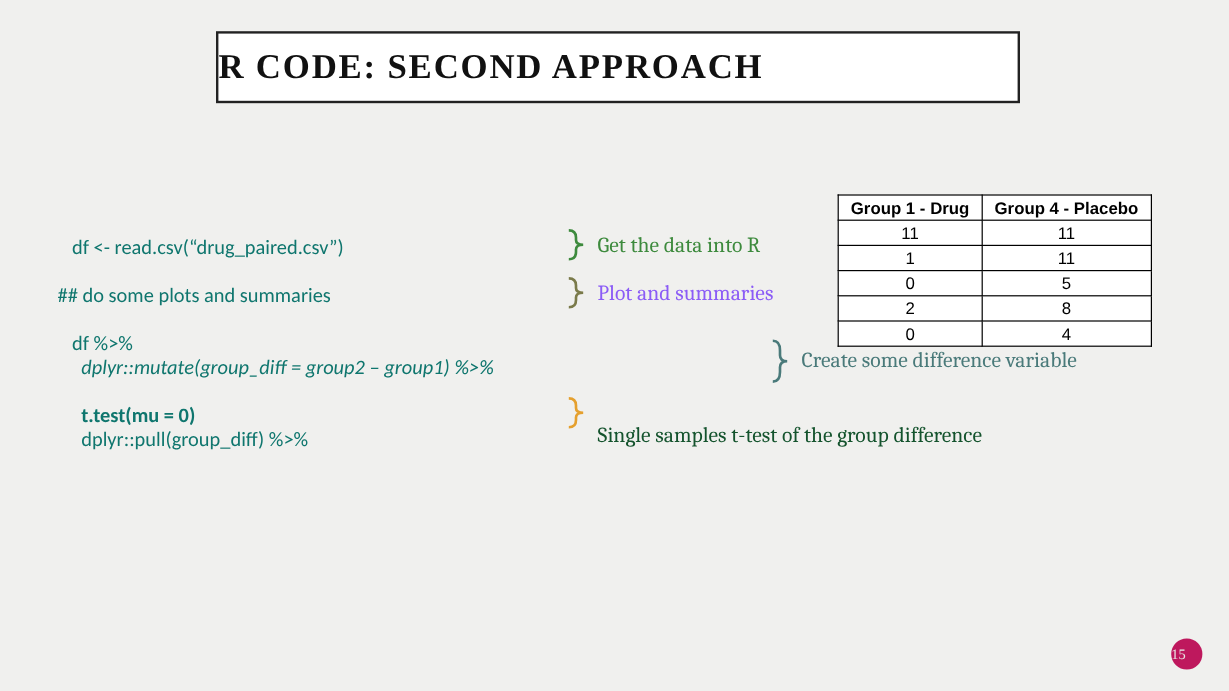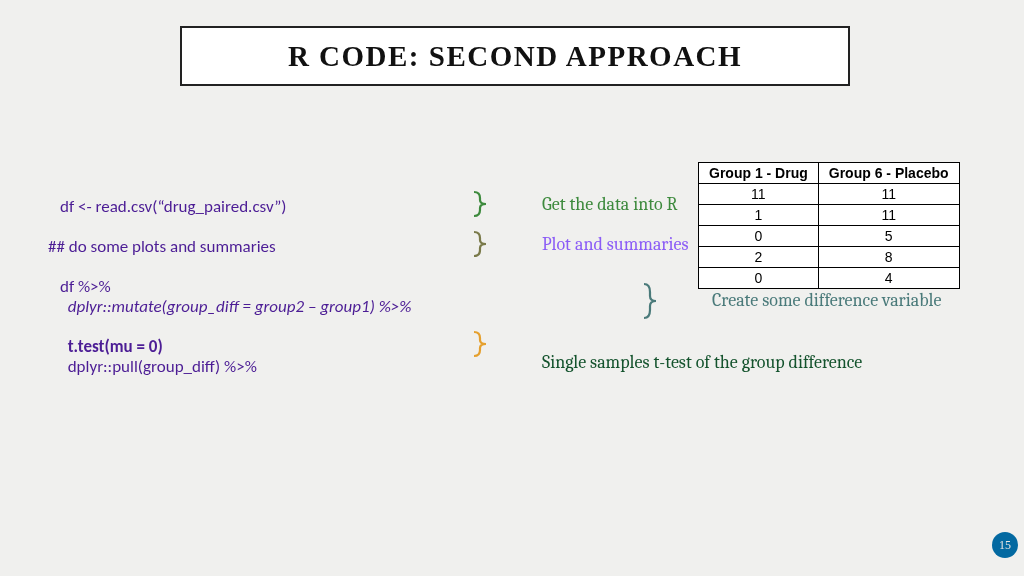--- a/index.html
+++ b/index.html
@@ -14,41 +14,40 @@
   .title-box {
     position: absolute;
     top: 26px;
     left: 180px;
     width: 670px;
     height: 60px;
     border: 2.5px solid #222;
     background: #fff;
     display: flex;
     align-items: center;
-    justify-content: center;
+    justify-content: flex-start;
   }
   .title-text {
     font-family: Georgia, serif;
     font-weight: bold;
     font-size: 29px;
     letter-spacing: 1.5px;
     color: #111;
   }
   .code-block {
     position: absolute;
     font-family: Calibri, Arial, sans-serif;
     font-size: 17px;
-    color: #4c1d95;
+    color: #0f766e;
     line-height: 1.0;
   }
   .annot {
     position: absolute;
     font-family: 'Cambria', Georgia, serif;
     font-size: 18px;
-    margin-left: 44px;
   }
   .brace {
     position: absolute;
     font-family: Georgia, serif;
     font-weight: normal;
   }
   .tbl {
     position: absolute;
     top: 162px;
     left: 698px;
@@ -61,32 +60,31 @@
     border: 1px solid #000;
     padding: 2px 10px;
     text-align: center;
   }
   .tbl th {
     font-weight: bold;
     white-space: nowrap;
   }
   .page-num {
     position: absolute;
-    right: 6px;
+    right: 22px;
     bottom: 18px;
     width: 26px;
     height: 26px;
     border-radius: 50%;
-    background: #0369a1;
+    background: #be185d;
     color: #e8e6e3;
     font-family: Georgia, serif;
     font-size: 12px;
     display: flex;
     align-items: center;
-    justify-content: center;
   }
 </style>
 </head>
 <body>
 
 <div class="title-box">
   <div class="title-text">R CODE: SECOND APPROACH</div>
 </div>
 
 <div class="code-block" style="top:198px;left:60px;">df &lt;- read.csv(“drug_paired.csv”)</div>
@@ -113,21 +111,21 @@
 
 <svg class="brace" style="top:330px;left:470px;" width="22" height="28">
   <path d="M4 2 Q10 2 10 8 L10 10 Q10 14 16 14 Q10 14 10 18 L10 20 Q10 26 4 26" stroke="#e5a02e" stroke-width="2.2" fill="none"></path>
 </svg>
 <div class="annot" style="top:352px;left:498px;color:#14532d;">Single samples t-test of the group difference</div>
 
 <table class="tbl">
   <thead>
     <tr>
       <th>Group 1 - Drug</th>
-      <th>Group 6 - Placebo</th>
+      <th>Group 4 - Placebo</th>
     </tr>
   </thead>
   <tbody>
     <tr>
       <td>11</td>
       <td>11</td>
     </tr>
     <tr>
       <td>1</td>
       <td>11</td>

